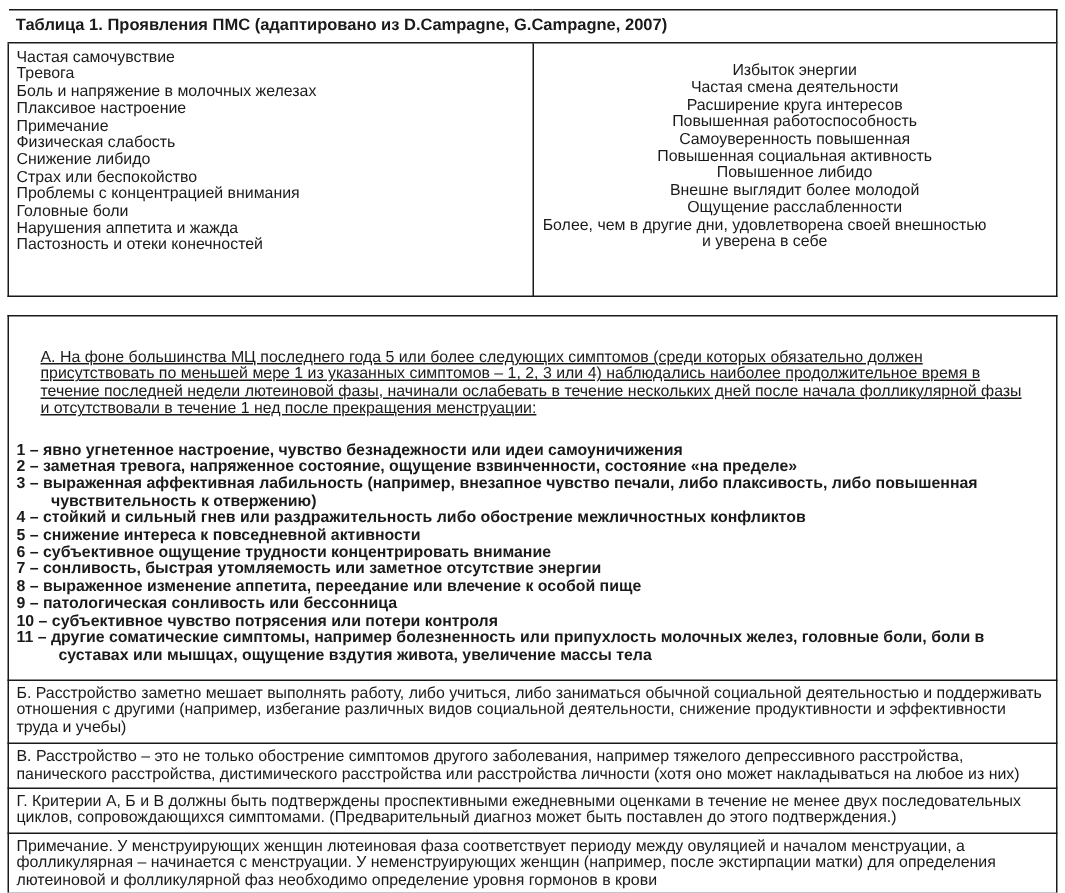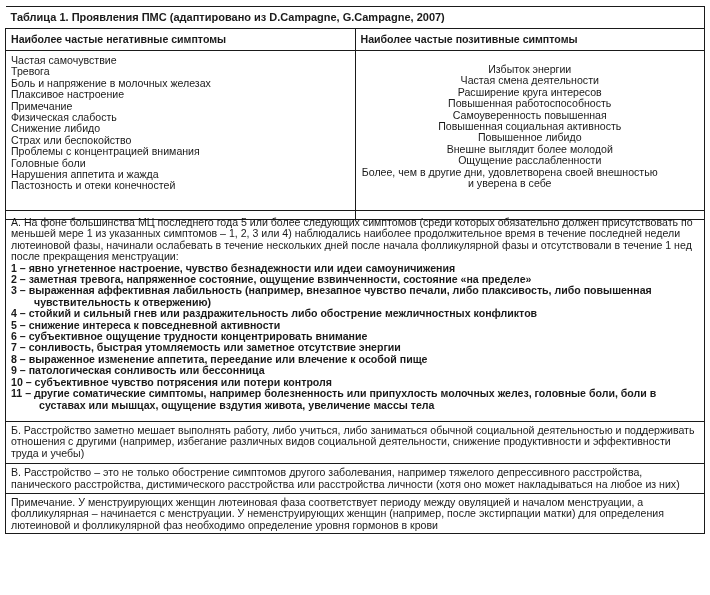--- a/index.html
+++ b/index.html
@@ -55,33 +55,29 @@
     #t2 { top: 210px; }
     #t2 .sec-a { padding-top: 6px; padding-bottom: 10px; }
     #t2 .sec { padding-top: 3px; padding-bottom: 3px; }
     #t2 .sec-b { padding-bottom: 4px; }
     #t2 .sec-note { padding-bottom: 2px; }
     .crit-list { margin: 0; padding: 0; list-style: none; font-weight: bold; }
     .crit-list li {
       padding-left: 23px;
       text-indent: -23px;
     }
-    p.txt { margin: 0; }
+    p.txt { margin: 16px; text-decoration: underline; }
   </style>
 </head>
 <body>
 
 <table class="tbl" id="t1">
   <tbody>
       <tr>
     <td colspan="2" class="caption-cell">Таблица 1. Проявления ПМС (адаптировано из D.Campagne, G.Campagne, 2007)</td>
-  </tr>
-  <tr>
-    <td class="hdr col-neg">Наиболее частые негативные симптомы</td>
-    <td class="hdr">Наиболее частые позитивные симптомы</td>
   </tr>
   <tr>
     <td class="list-cell">
       <ul class="plain-list">
         <li>Частая самочувствие</li>
         <li>Тревога</li>
         <li>Боль и напряжение в молочных железах</li>
         <li>Плаксивое настроение</li>
         <li>Примечание</li>
         <li>Физическая слабость</li>
@@ -131,16 +127,19 @@
       </ul>
     </td>
   </tr>
   <tr>
     <td class="sec sec-b">Б. Расстройство заметно мешает выполнять работу, либо учиться, либо заниматься обычной социальной деятельностью и поддерживать отношения с другими (например, избегание различных видов социальной деятельности, снижение продуктивности и эффективности труда и учебы)</td>
   </tr>
   <tr>
     <td class="sec">В. Расстройство – это не только обострение симптомов другого заболевания, например тяжелого депрессивного расстройства, панического расстройства, дистимического расстройства или расстройства личности (хотя оно может накладываться на любое из них)</td>
   </tr>
   <tr>
+    <td class="sec">Г. Критерии А, Б и В должны быть подтверждены проспективными ежедневными оценками в течение не менее двух последовательных циклов, сопровождающихся симптомами. (Предварительный диагноз может быть поставлен до этого подтверждения.)</td>
+  </tr>
+  <tr>
     <td class="sec sec-note">Примечание. У менструирующих женщин лютеиновая фаза соответствует периоду между овуляцией и началом менструации, а фолликулярная – начинается с менструации. У неменструирующих женщин (например, после экстирпации матки) для определения лютеиновой и фолликулярной фаз необходимо определение уровня гормонов в крови</td>
   </tr>
 </tbody>
   </table>
 
 </body></html>

